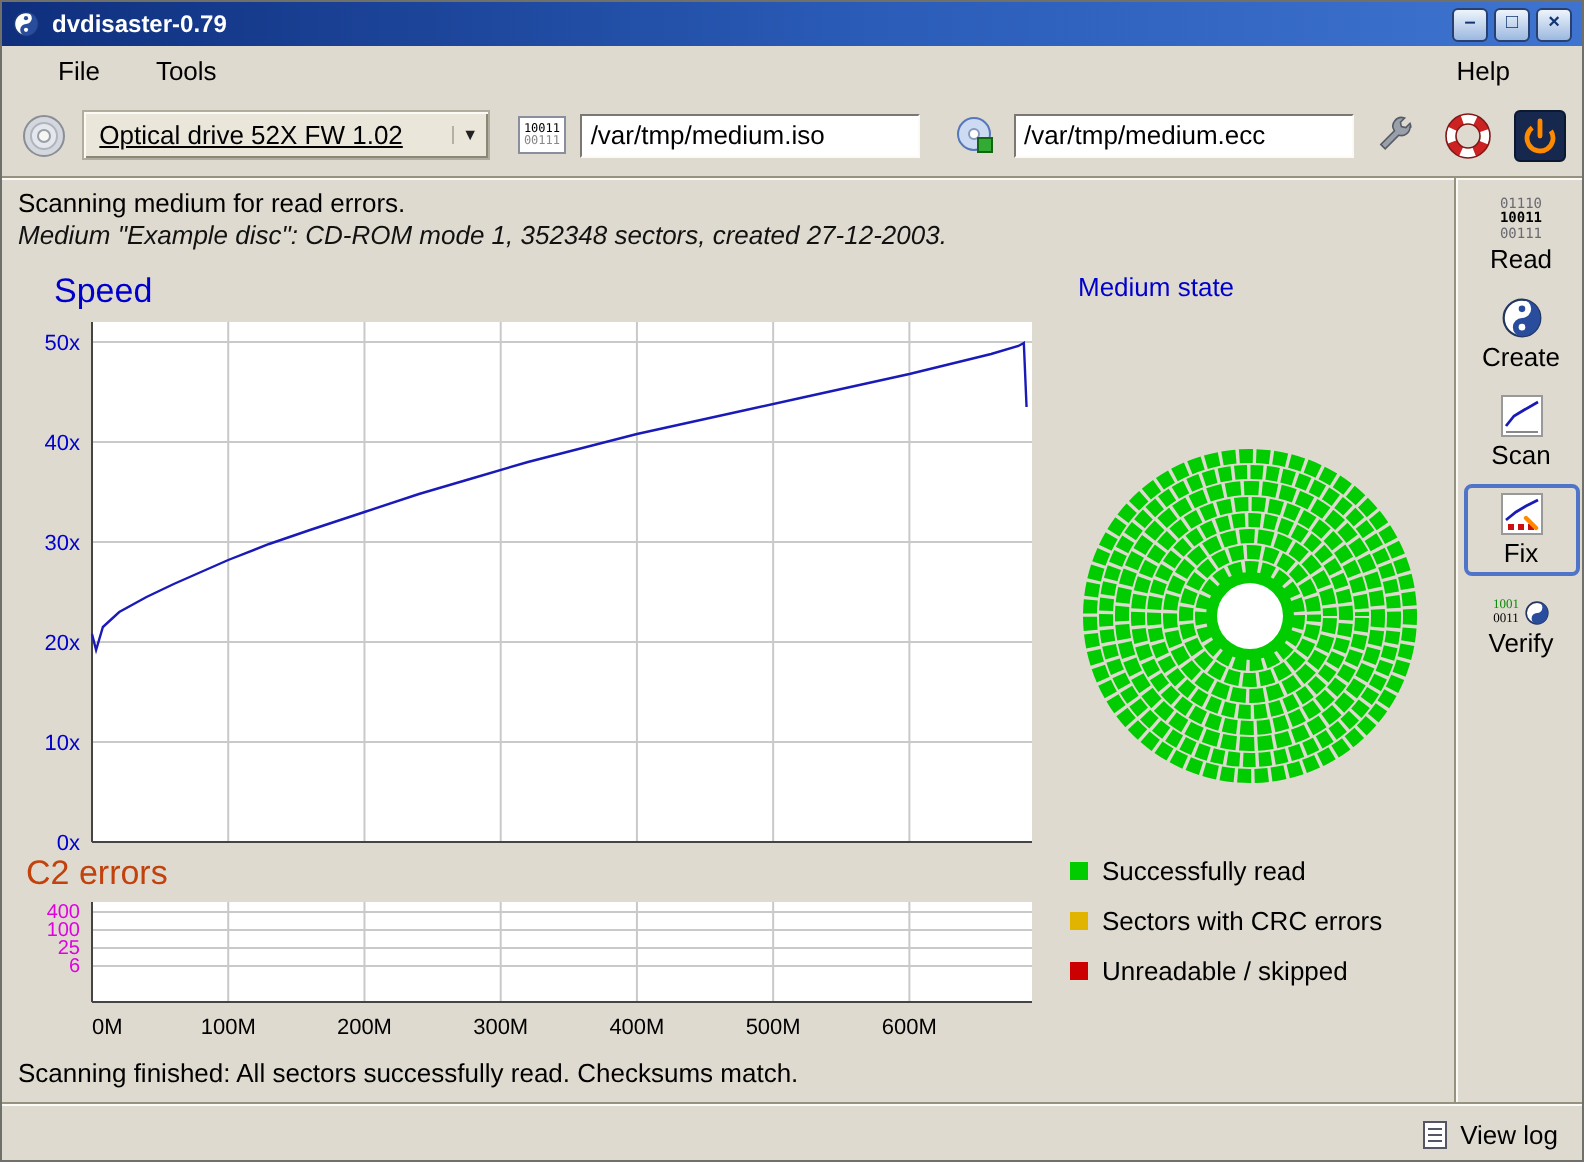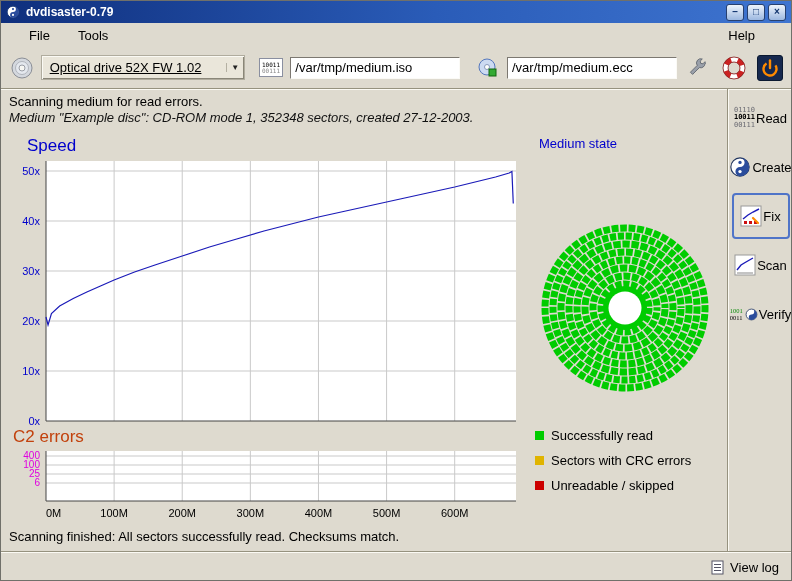--- a/index.html
+++ b/index.html
@@ -54,21 +54,21 @@
   .legend{position:absolute;left:534px;top:334px;}
   .legend-row{display:flex;align-items:center;gap:7px;height:25px;}
   .legend-square{width:9px;height:9px;display:inline-block;}
   .finish{position:absolute;left:8px;top:440px;}
 
   
   .sidebar{position:absolute;left:726px;top:88px;width:66px;height:462px;box-sizing:border-box;
            border-left:1px solid #96927f;box-shadow:inset 1px 0 0 #fbfaf4;
            display:flex;flex-direction:column;align-items:center;padding-top:6px;}
   .action{width:58px;min-height:46px;margin-bottom:3px;background:none;border:2px solid transparent;
-          display:flex;align-items:center;justify-content:center;gap:1px;
+          display:flex;flex-direction:column;align-items:center;justify-content:center;gap:1px;
           font-family:inherit;font-size:13px;color:#000;padding:1px 0;}
   .action.active{border:2px solid #4f74c8;border-radius:4px;}
   .sb-spacer{flex:1;}
   .stop-btn{margin-bottom:12px;}
   .binary{font-family:"DejaVu Sans Mono",monospace;font-size:7px;line-height:7.5px;
           display:flex;flex-direction:column;align-items:center;color:#6a6a72;}
   .binary .mid{color:#000;font-weight:bold;}
   .verify-ic{display:flex;align-items:center;gap:2px;}
   .binary-sm{font-family:Liberation Serif, serif;font-size:6.5px;line-height:7px;
              display:flex;flex-direction:column;align-items:center;}
@@ -274,43 +274,43 @@
         <svg width="22" height="22" viewBox="0 0 24 24">
           <circle cx="12" cy="12" r="10" fill="#fff" stroke="#22365e" stroke-width="1.2"></circle>
           <path d="M12 2a10 10 0 0 1 0 20 5 5 0 0 1 0-10 5 5 0 0 0 0-10z" fill="#2a4c9c"></path>
           <circle cx="12" cy="7" r="1.8" fill="#2a4c9c"></circle>
             <circle cx="12" cy="17" r="1.8" fill="#fff"></circle>
         </svg>
       </span>
       <span>Create</span>
     </button>
 
+    <button class="action">
+      <span style="display:flex;">
+        <svg width="22" height="22" viewBox="0 0 22 22">
+          <rect x="1" y="1" width="20" height="20" fill="#fff" stroke="#999"></rect>
+          <polyline points="3,16 7,11 12,8 19,4" fill="none" stroke="#1a1ab8" stroke-width="1.4"></polyline>
+          <line x1="3" y1="19" x2="19" y2="19" stroke="#888"></line>
+        </svg>
+      </span>
+      <span>Scan</span>
+    </button>
+
     <button class="action active">
       <span style="display:flex;">
         <svg width="22" height="22" viewBox="0 0 22 22">
           <rect x="1" y="1" width="20" height="20" fill="#fff" stroke="#999"></rect>
           <polyline points="3,14 8,10 13,7 19,4" fill="none" stroke="#1a1ab8" stroke-width="1.4"></polyline>
           <rect x="4" y="16" width="3" height="3" fill="#cc1010"></rect>
           <rect x="9" y="16" width="3" height="3" fill="#cc1010"></rect>
           <rect x="14" y="16" width="3" height="3" fill="#cc1010"></rect>
           <path d="M13 13l5 5" stroke="#ff8a00" stroke-width="2.2" stroke-linecap="round"></path>
         </svg>
       </span>
       <span>Fix</span>
-    </button>
-
-    <button class="action">
-      <span style="display:flex;">
-        <svg width="22" height="22" viewBox="0 0 22 22">
-          <rect x="1" y="1" width="20" height="20" fill="#fff" stroke="#999"></rect>
-          <polyline points="3,16 7,11 12,8 19,4" fill="none" stroke="#1a1ab8" stroke-width="1.4"></polyline>
-          <line x1="3" y1="19" x2="19" y2="19" stroke="#888"></line>
-        </svg>
-      </span>
-      <span>Scan</span>
     </button>
 
     <button class="action">
       <span class="verify-ic">
         <span class="binary-sm">
           <span class="g">1001</span>
           <span class="k">0011</span>
         </span>
         <svg width="13" height="13" viewBox="0 0 24 24">
           <circle cx="12" cy="12" r="10" fill="#fff" stroke="#22365e" stroke-width="1.5"></circle>

